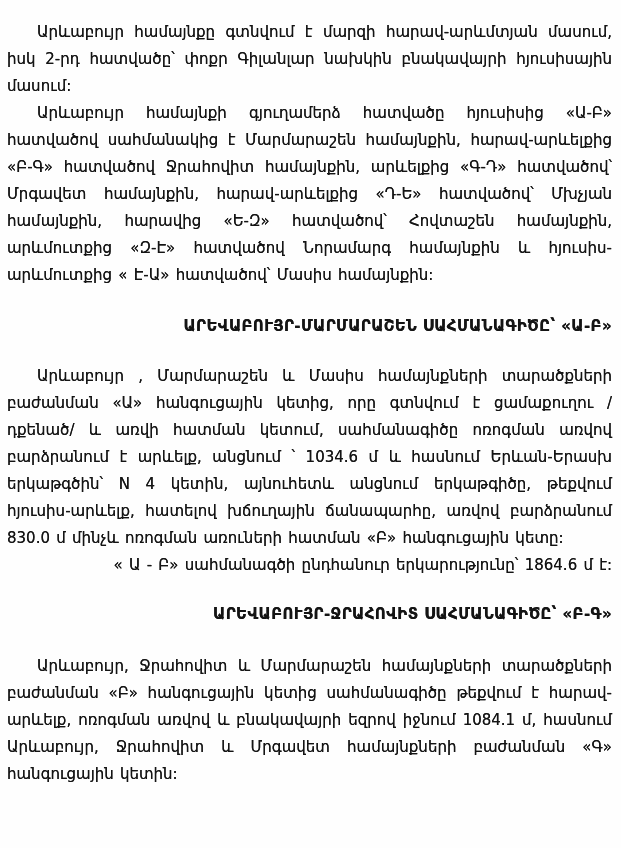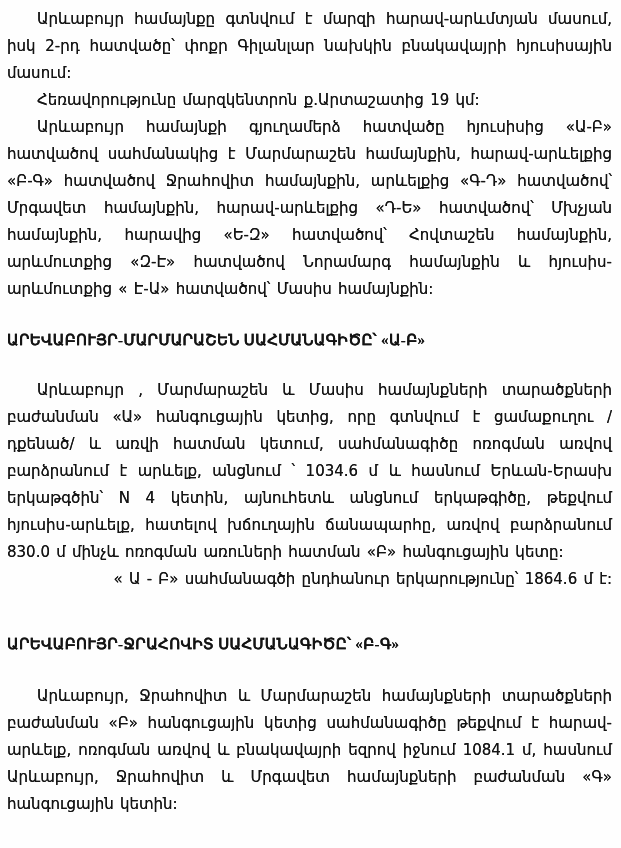--- a/index.html
+++ b/index.html
@@ -8,21 +8,21 @@
     background: #e9e9e9;
   }
   .page {
     position: relative;
     width: 621px;
     height: 848px;
     margin: 0 auto;
     background: #fefefe;
     overflow: hidden;
     box-sizing: border-box;
-    padding: 6px 9px 0 7px;
+    padding: 19px 9px 0 7px;
     font-family: "DejaVu Sans", "DejaVu Serif", sans-serif;
     color: #141414;
     
     text-shadow: 0 0 0.55px rgba(10,10,10,0.85);
     -webkit-font-smoothing: none;
   }
   p {
     margin: 0;
     font-size: 15px;
     line-height: 27px;
@@ -34,34 +34,32 @@
   }
   p.summary {
     text-indent: 30px;
     text-align: right;
   }
   h2.section {
     margin: 26px 0 26px 0;
     font-size: 15px;
     line-height: 22px;
     font-weight: bold;
-    text-align: left;
+    text-align: right;
     letter-spacing: 0.4px;
-    font-family: Liberation Serif, serif;
   }
-  #h2b { margin: 40px 0 28px 0; }
+  #h2b { margin: 24px 0 28px 0; }
 </style>
 </head>
 <body>
 
 <div class="page">
 
   <p class="body">Արևաբույր համայնքը գտնվում է մարզի հարավ-արևմտյան մասում, իսկ 2-րդ հատվածը՝ փոքր Գիլանլար նախկին բնակավայրի հյուսիսային մասում:</p>
 
-  <p class="body">Հեռավորությունը մարզկենտրոն ք.Արտաշատից 19 կմ:</p>
 
   <p class="body">Արևաբույր համայնքի գյուղամերձ հատվածը հյուսիսից «Ա-Բ» հատվածով սահմանակից է Մարմարաշեն համայնքին,  հարավ-արևելքից «Բ-Գ» հատվածով Ջրահովիտ համայնքին, արևելքից «Գ-Դ» հատվածով՝ Մրգավետ համայնքին, հարավ-արևելքից «Դ-Ե» հատվածով՝ Մխչյան համայնքին, հարավից «Ե-Զ» հատվածով՝ Հովտաշեն  համայնքին, արևմուտքից «Զ-Է» հատվածով Նորամարգ համայնքին և հյուսիս- արևմուտքից « Է-Ա» հատվածով՝ Մասիս համայնքին:</p>
 
 
   <h2 class="section" id="h2a">ԱՐԵՎԱԲՈՒՅՐ-ՄԱՐՄԱՐԱՇԵՆ ՍԱՀՄԱՆԱԳԻԾԸ՝ «Ա-Բ»</h2>
 
   <p class="body">Արևաբույր , Մարմարաշեն  և Մասիս համայնքների տարածքների բաժանման  «Ա» հանգուցային կետից, որը գտնվում է ցամաքուղու / դքենած/ և առվի  հատման կետում, սահմանագիծը  ոռոգման առվով  բարձրանում է արևելք, անցնում ՝ 1034.6 մ  և հասնում Երևան-Երասխ երկաթգծին՝ N 4 կետին, այնուհետև անցնում երկաթգիծը, թեքվում հյուսիս-արևելք, հատելով խճուղային ճանապարհը, առվով բարձրանում  830.0 մ  մինչև ոռոգման առուների հատման «Բ» հանգուցային կետը:</p>
 
   <p class="summary">« Ա - Բ»  սահմանագծի ընդհանուր երկարությունը՝ 1864.6 մ է:</p>
 

